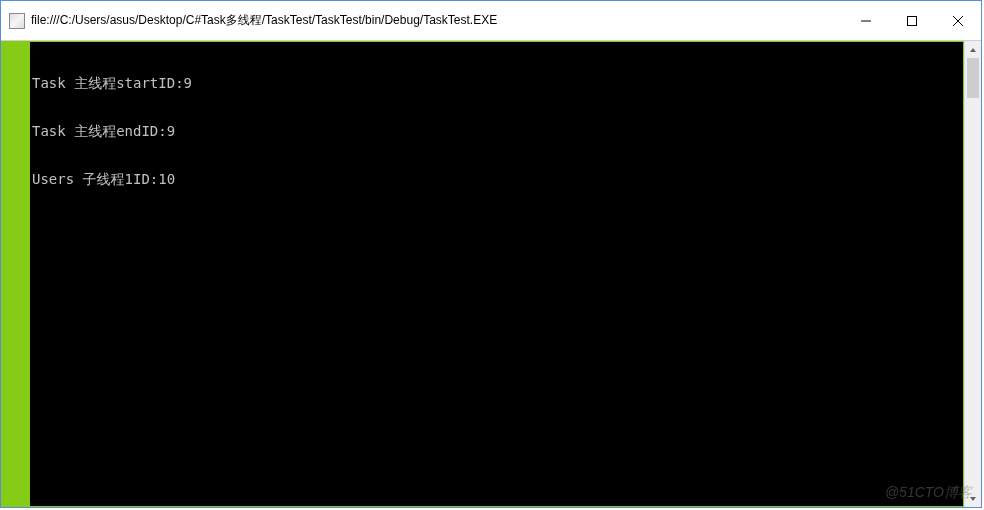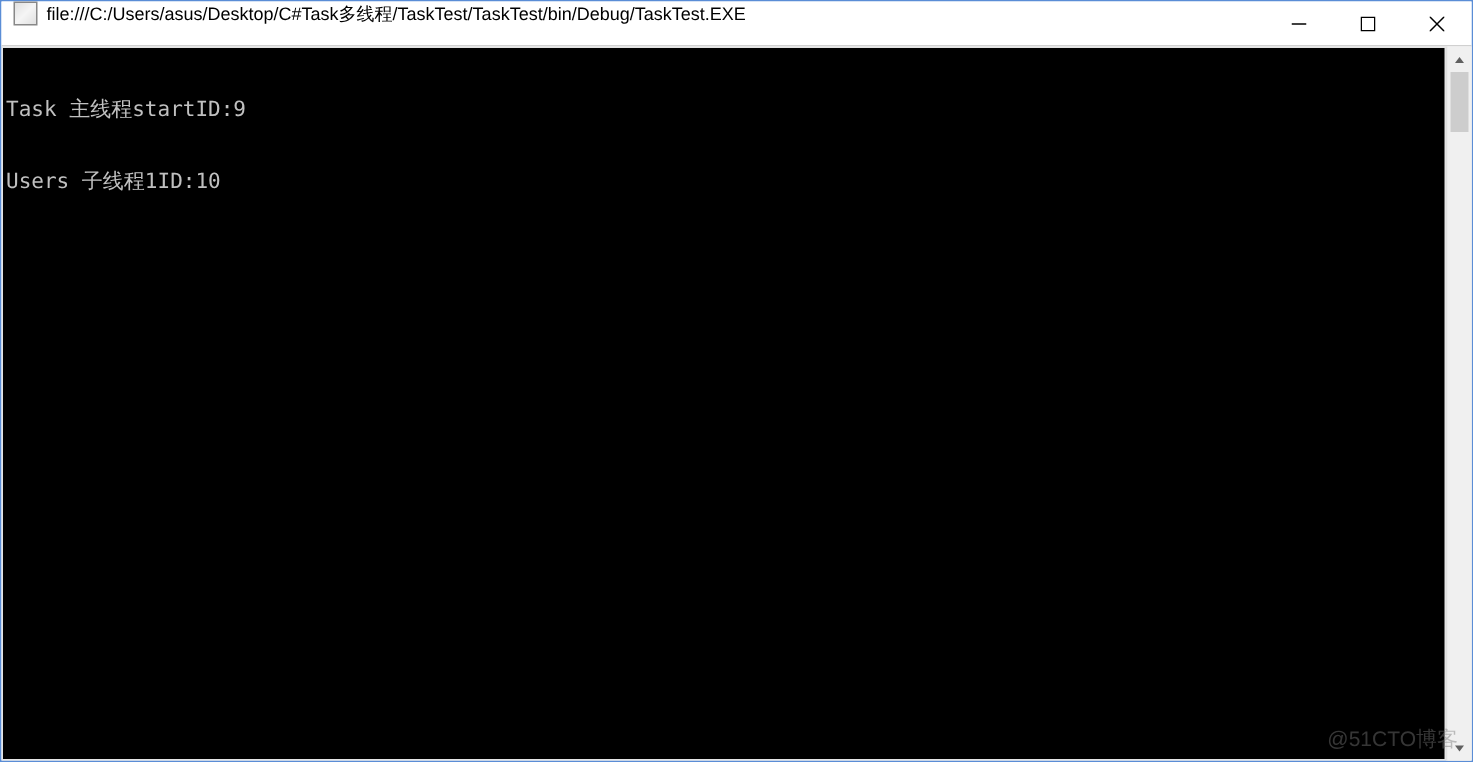--- a/index.html
+++ b/index.html
@@ -17,23 +17,24 @@
     }
     .window {
       width: 982px;
       height: 508px;
       border: 1px solid #5a8dd6;
       background: #fff;
       display: flex;
       flex-direction: column;
     }
     .titlebar {
-      height: 30px;
+      height: 40px;
       background: #fff;
       display: flex;
+      align-items: center;
       border-bottom: 1px solid #d0d0d0;
       flex-shrink: 0;
     }
     .titlebar-icon {
       width: 16px;
       height: 16px;
       margin-left: 8px;
       margin-right: 6px;
       border: 1px solid #888;
       background: linear-gradient(135deg, #e0e0e0 0%, #f5f5f5 50%, #e0e0e0 100%);
@@ -60,22 +61,23 @@
       color: #000;
       font-family: "Segoe UI Symbol", sans-serif;
     }
     .win-btn svg {
       width: 10px;
       height: 10px;
     }
     .client-area {
       flex: 1;
       display: flex;
-      background: #e5e5e5;
+      background: #84cc16;
       min-height: 0;
+      padding-left: 28px;
     }
     .console {
       flex: 1;
       background: #000;
       color: #c0c0c0;
       font-family: "NSimSun", "SimSun", "Consolas", monospace;
       font-size: 14px;
       line-height: 16px;
       padding: 1px 2px;
       white-space: pre;
@@ -118,20 +120,21 @@
       display: block;
     }
     .watermark {
       position: absolute;
       right: 12px;
       bottom: 8px;
       font-size: 14px;
       color: rgba(120,120,120,0.45);
       font-family: "Microsoft YaHei", sans-serif;
       pointer-events: none;
+      font-style: italic;
     }
   </style>
 </head>
 <body>
 
 <div class="window">
   <div class="titlebar">
     <div class="titlebar-icon"></div>
     <div class="titlebar-title">file:///C:/Users/asus/Desktop/C#Task多线程/TaskTest/TaskTest/bin/Debug/TaskTest.EXE</div>
     <div class="win-controls">
@@ -149,20 +152,21 @@
         <svg viewBox="0 0 10 10">
             <line x1="0" y1="0" x2="10" y2="10" stroke="#000" stroke-width="1"></line>
             <line x1="10" y1="0" x2="0" y2="10" stroke="#000" stroke-width="1"></line>
           </svg>
       </div>
     </div>
   </div>
   <div class="client-area">
     <div class="console">
       <span class="console-line">Task 主线程startID:9</span>
+      <span class="console-line">Task 主线程endID:9</span>
       <span class="console-line">Users 子线程1ID:10</span>
     </div>
     <div class="scrollbar-v">
       <div class="scroll-btn">
         <svg viewBox="0 0 8 8">
             <polygon points="4,2 7,6 1,6" fill="#606060"></polygon>
           </svg>
       </div>
       <div class="scroll-track">
         <div class="scroll-thumb"></div>

